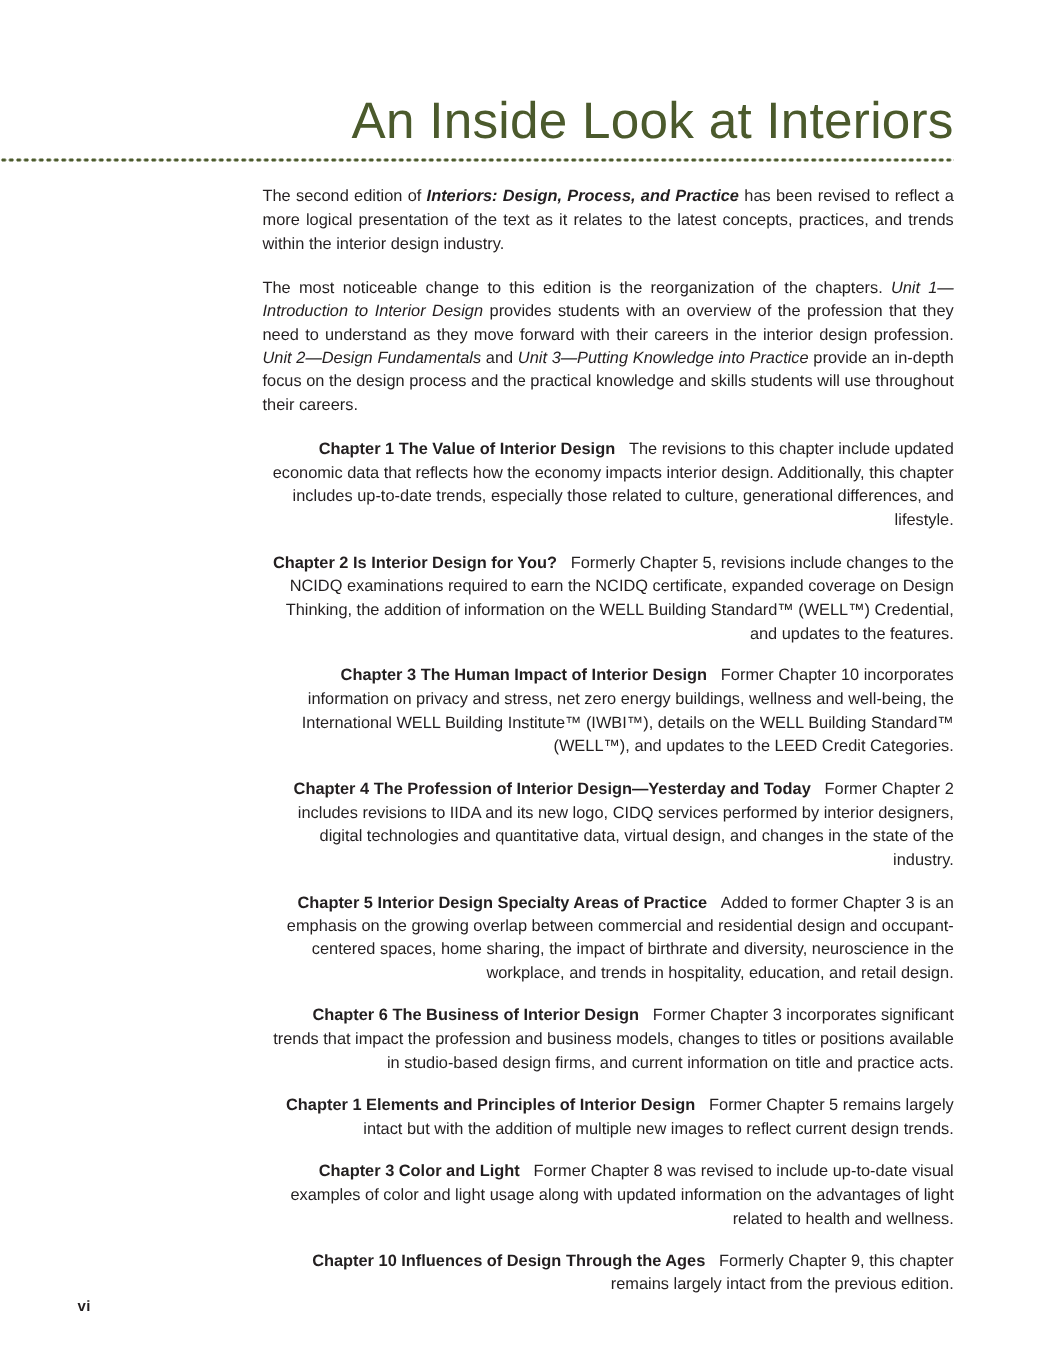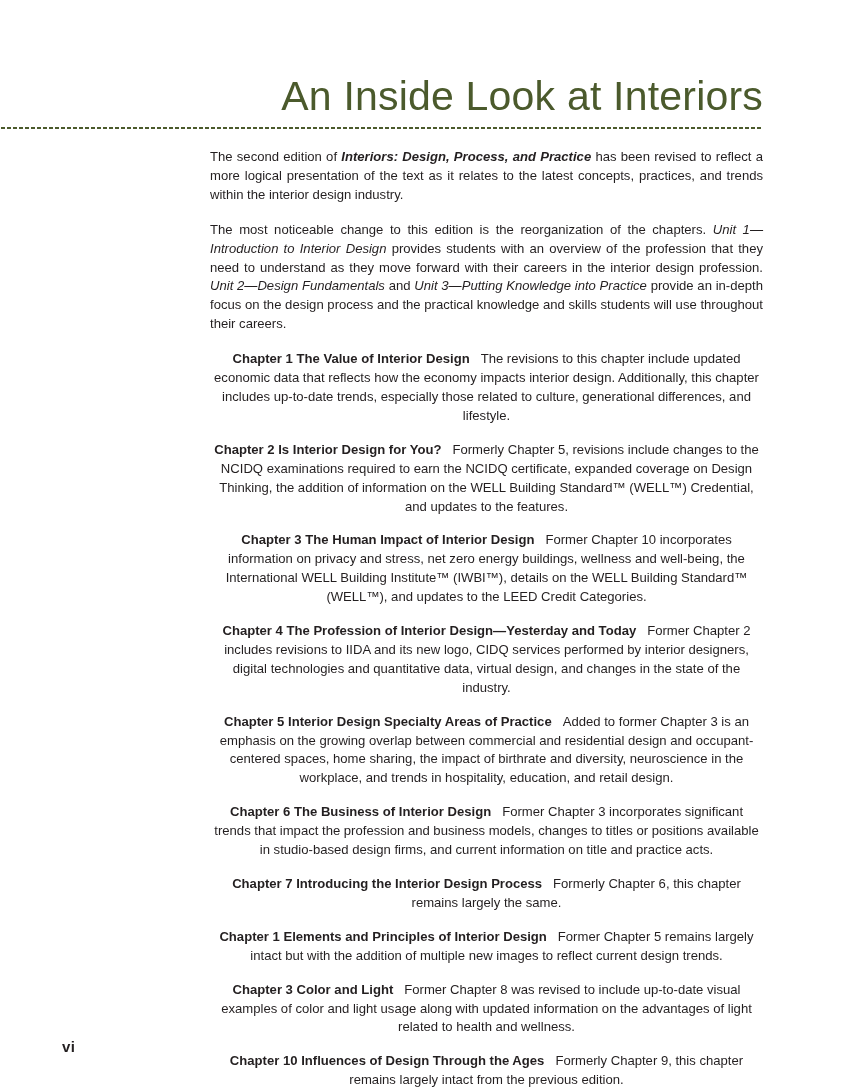--- a/index.html
+++ b/index.html
@@ -73,21 +73,21 @@
   }
   p.para:last-child {
     margin-bottom: 0;
   }
 
   .chapter-para {
     margin: 0 0 15px 0;
     font-size: 13.1px;
     line-height: 18.9px;
     color: #231f20;
-    text-align: center;
+    text-align: right;
   }
   .chapter-label {
     font-weight: bold;
   }
   .gap {
     display: inline-block;
     width: 11px;
   }
   em.ital {
     font-style: italic;
@@ -96,21 +96,21 @@
     font-weight: bold;
     font-style: italic;
     margin-top: 12px;
   }
 
   
   .folio {
     position: absolute;
     left: 62px;
     top: 1038px;
-    font-size: 15px;
+    font-size: 12px;
     font-weight: bold;
     color: #231f20;
     letter-spacing: 0.3px;
   }
 </style>
 </head>
 <body>
 
 <div class="page">
 
@@ -131,21 +131,20 @@
     <p class="chapter-para"><span class="chapter-label">Chapter 2 Is Interior Design for You?</span><span class="gap"></span><span>Formerly Chapter 5, revisions include changes to the NCIDQ examinations required to earn the NCIDQ certificate, expanded coverage on Design Thinking, the addition of information on the WELL Building Standard™ (WELL™) Credential, and updates to the features.</span></p>
 
     <p class="chapter-para"><span class="chapter-label">Chapter 3 The Human Impact of Interior Design</span><span class="gap"></span><span>Former Chapter 10 incorporates information on privacy and stress, net zero energy buildings, wellness and well-being, the International WELL Building Institute™ (IWBI™), details on the WELL Building Standard™ (WELL™), and updates to the LEED Credit Categories.</span></p>
 
     <p class="chapter-para"><span class="chapter-label">Chapter 4 The Profession of Interior Design—Yesterday and Today</span><span class="gap"></span><span>Former Chapter 2 includes revisions to IIDA and its new logo, CIDQ services performed by interior designers, digital technologies and quantitative data, virtual design, and changes in the state of the industry.</span></p>
 
     <p class="chapter-para"><span class="chapter-label">Chapter 5 Interior Design Specialty Areas of Practice</span><span class="gap"></span><span>Added to former Chapter 3 is an emphasis on the growing overlap between commercial and residential design and occupant-centered spaces, home sharing, the impact of birthrate and diversity, neuroscience in the workplace, and trends in hospitality, education, and retail design.</span></p>
 
     <p class="chapter-para"><span class="chapter-label">Chapter 6 The Business of Interior Design</span><span class="gap"></span><span>Former Chapter 3 incorporates significant trends that impact the profession and business models, changes to titles or positions available in studio-based design firms, and current information on title and practice acts.</span></p>
 
-    <p class="chapter-para"><span class="chapter-label">Chapter 7 Introducing the Interior Design Process</span><span class="gap"></span><span>Formerly Chapter 6, this chapter remains largely the same.</span></p>
 
     <p class="chapter-para"><span class="chapter-label">Chapter 1 Elements and Principles of Interior Design</span><span class="gap"></span><span>Former Chapter 5 remains largely intact but with the addition of multiple new images to reflect current design trends.</span></p>
 
     <p class="chapter-para"><span class="chapter-label">Chapter 3 Color and Light</span><span class="gap"></span><span>Former Chapter 8 was revised to include up-to-date visual examples of color and light usage along with updated information on the advantages of light related to health and wellness.</span></p>
 
     <p class="chapter-para"><span class="chapter-label">Chapter 10 Influences of Design Through the Ages</span><span class="gap"></span><span>Formerly Chapter 9, this chapter remains largely intact from the previous edition.</span></p>
 
   </div>
 
   <div class="folio">vi</div>

